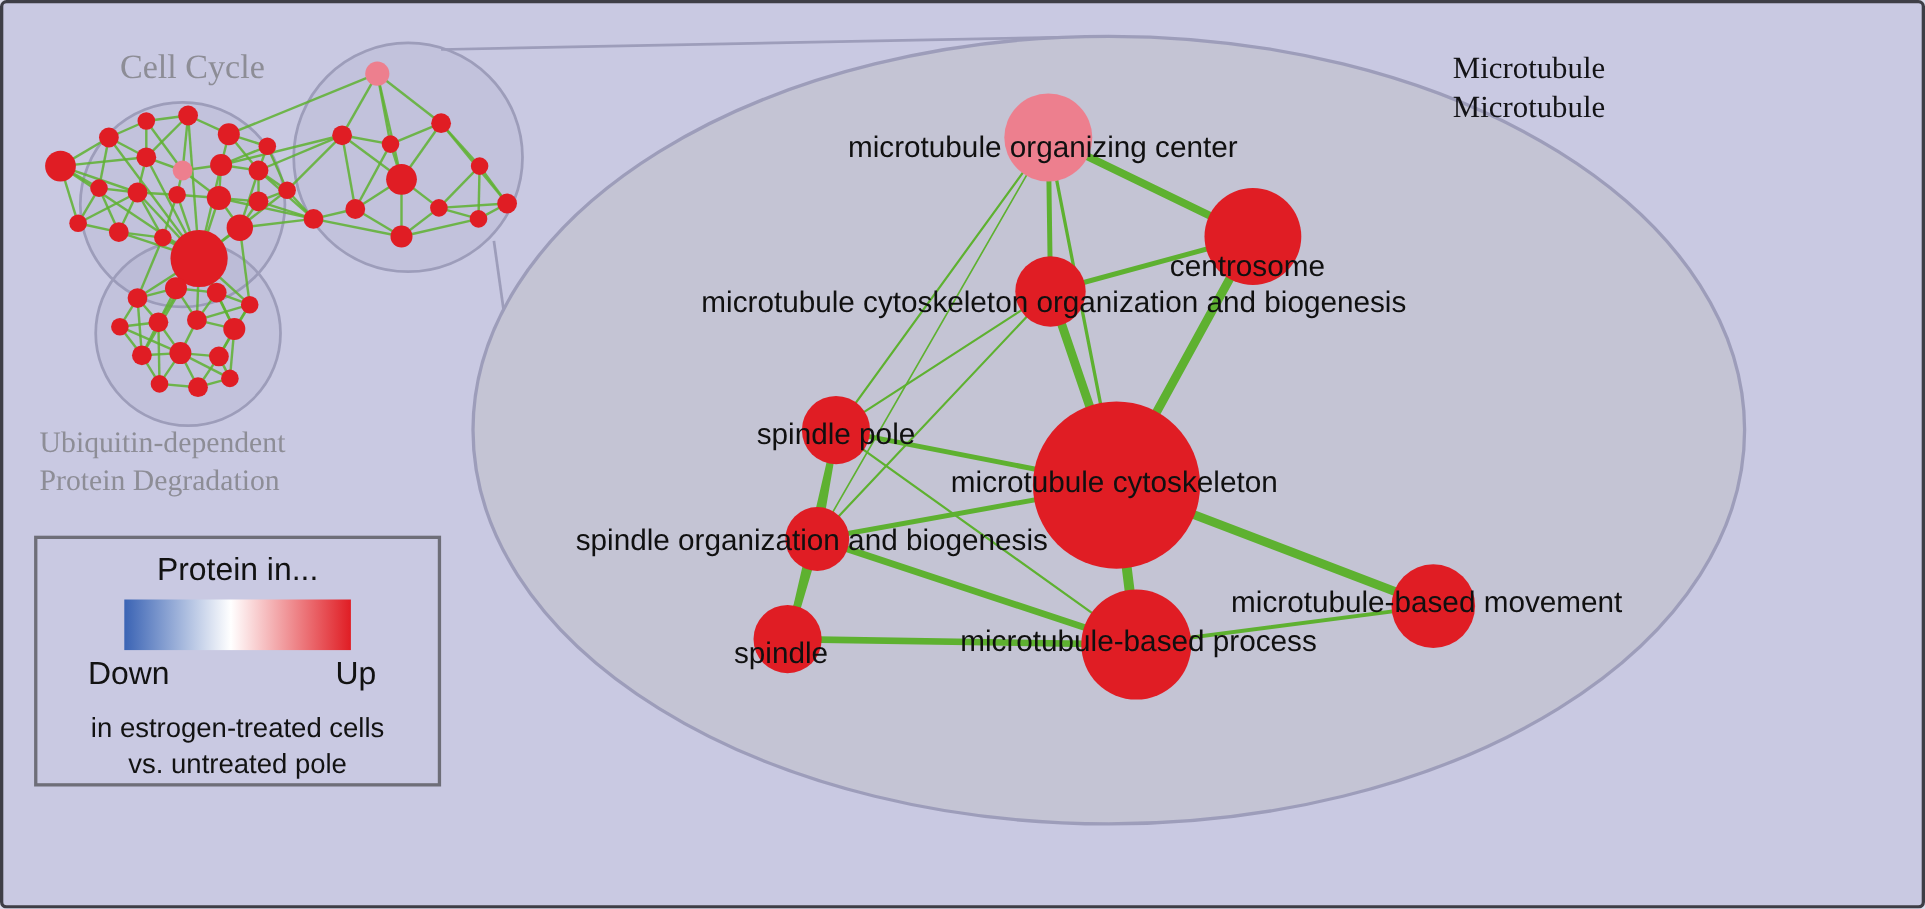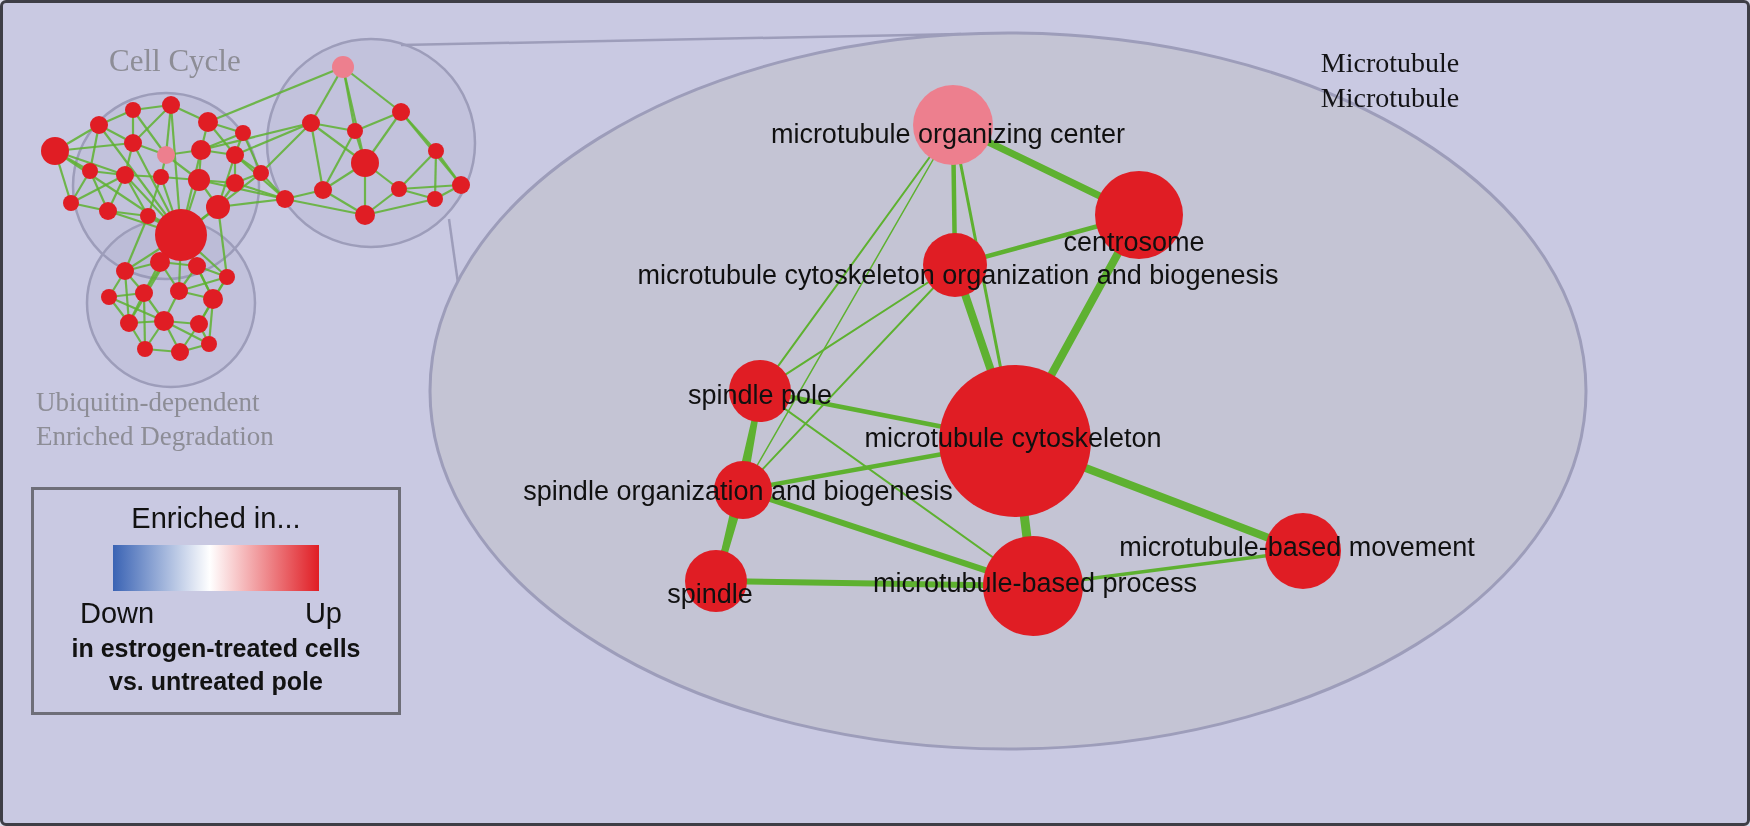--- a/index.html
+++ b/index.html
@@ -27,21 +27,21 @@
     box-sizing: border-box;
     display: flex; flex-direction: column; align-items: center;
   }
   .legend-title { font-size: 29px; color: #121212; margin-top: 12px; }
   .legend-bar { width: 206px; height: 46px; margin-top: 10px; }
   .legend-row {
     width: 100%; display: flex; justify-content: space-between;
     box-sizing: border-box; padding: 6px 56px 0 46px;
     font-size: 29px; color: #121212;
   }
-  .legend-caption { margin-top: 2px; font-size: 25px; color: #121212; text-align: center; line-height: 1.3; font-weight: bold; }
+  .legend-caption { margin-top: 16px; font-size: 25px; color: #121212; text-align: center; line-height: 1.3; }
 </style>
 </head>
 <body>
 
 <div class="stage" style="background: rgb(201, 201, 226); border-color: rgb(62, 62, 70);">
 
   <svg id="network-svg" viewBox="0 0 1744 820">
       <line x1="398" y1="42" x2="958" y2="31" stroke="#9d9dba" stroke-width="2.5"></line>
       <line x1="446" y1="216" x2="492" y2="544" stroke="#9d9dba" stroke-width="2.5"></line>
       <ellipse cx="1005" cy="388" rx="578" ry="358" fill="#c4c4d4" stroke="#9d9dba" stroke-width="3"></ellipse>
@@ -274,25 +274,25 @@
 
   <div class="overlay-label gray" id="cc-label" style="color: rgb(141, 141, 150);">Cell Cycle</div>
 
   <div class="overlay-label dark" id="mt-label">
     <div>Microtubule</div>
     <div>Microtubule</div>
   </div>
 
   <div class="overlay-label gray" id="ub-label" style="color: rgb(141, 141, 150);">
     <div>Ubiquitin-dependent</div>
-    <div>Enriched Degradation</div>
+    <div>Protein Degradation</div>
   </div>
 
   <div class="legend">
-    <div class="legend-title">Enriched in...</div>
+    <div class="legend-title">Protein in...</div>
     <div class="legend-bar" id="legend-bar" style="background: linear-gradient(90deg, rgb(58, 99, 180) 0%, rgb(255, 255, 255) 47%, rgb(224, 29, 36) 100%);"></div>
     <div class="legend-row">
       <span>Down</span>
       <span>Up</span>
     </div>
     <div class="legend-caption">
       <div>in estrogen-treated cells</div>
       <div>vs. untreated pole</div>
     </div>
   </div>

